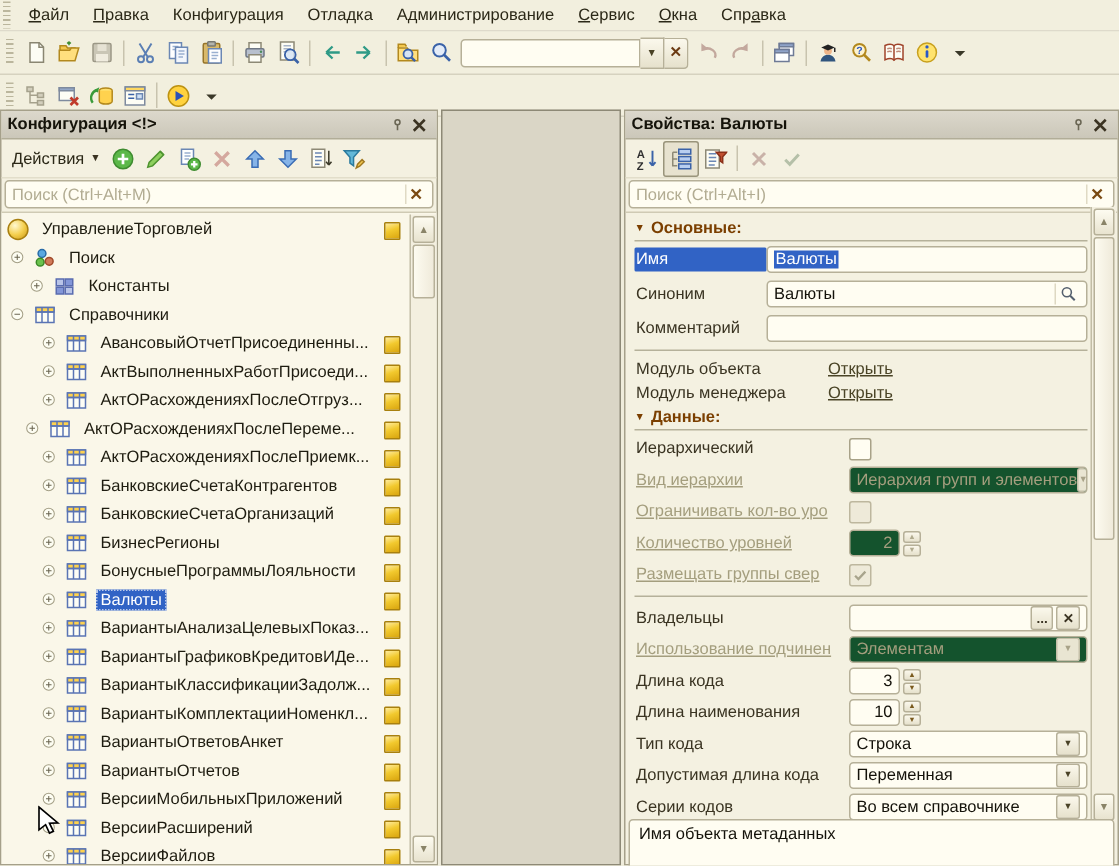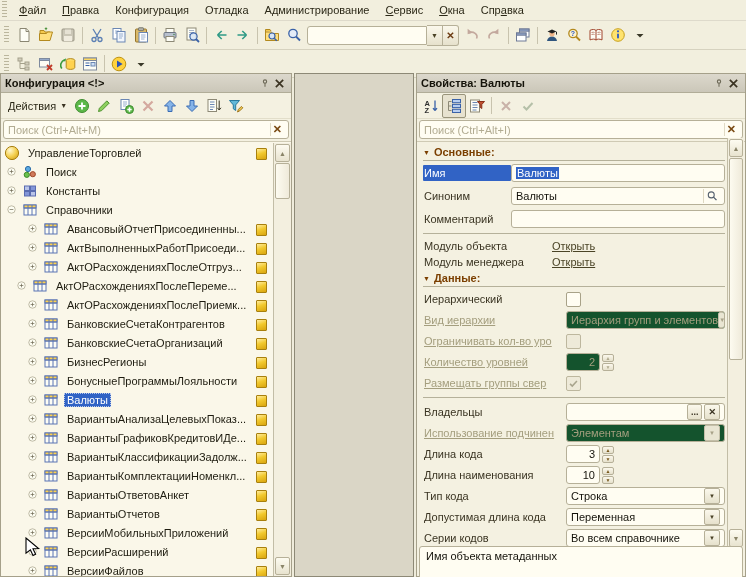--- a/index.html
+++ b/index.html
@@ -495,21 +495,21 @@
             </span>
             <span class="ticon">
               <svg viewBox="0 0 16 16">
                 <circle cx="6" cy="5" r="2.6" fill="#5aa8e0" stroke="#2a6ca8"></circle>
                 <circle cx="4.8" cy="10.8" r="2.6" fill="#6cc24e" stroke="#3a8a28"></circle>
                 <circle cx="10.8" cy="10.2" r="2.6" fill="#d07a5a" stroke="#a04a2a"></circle>
               </svg>
             </span>
             <span class="tlabel">Поиск</span>
           </div>
-          <div class="trow" style="padding-left: 5px;">
+          <div class="trow" style="padding-left: 18px;">
             <span class="texp">
               <svg viewBox="0 0 16 16">
                 <circle cx="8" cy="8" r="5.4" fill="#fdfdf2" stroke="#a39e85"></circle>
                 <path d="M5.3 8h5.4M8 5.3v5.4" stroke="#6a6550"></path>
               </svg>
             </span>
             <span class="ticon">
               <svg viewBox="0 0 16 16">
                 <rect x="2.5" y="3" width="5" height="4.5" fill="#b9c4e8" stroke="#5a6cb0"></rect>
                 <rect x="8.5" y="3" width="5" height="4.5" fill="#8396d8" stroke="#5a6cb0"></rect>

